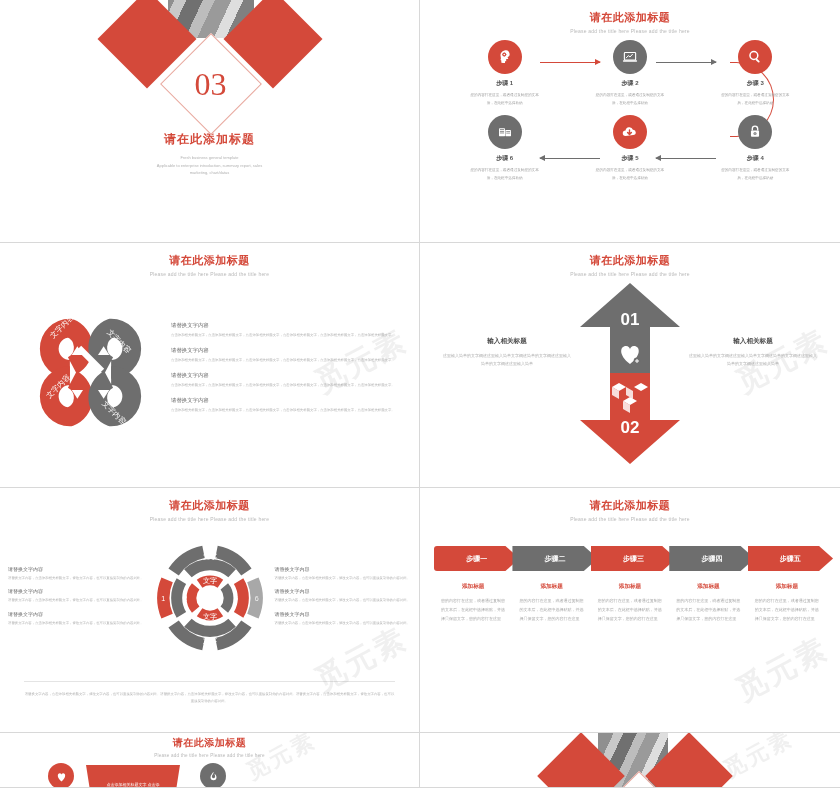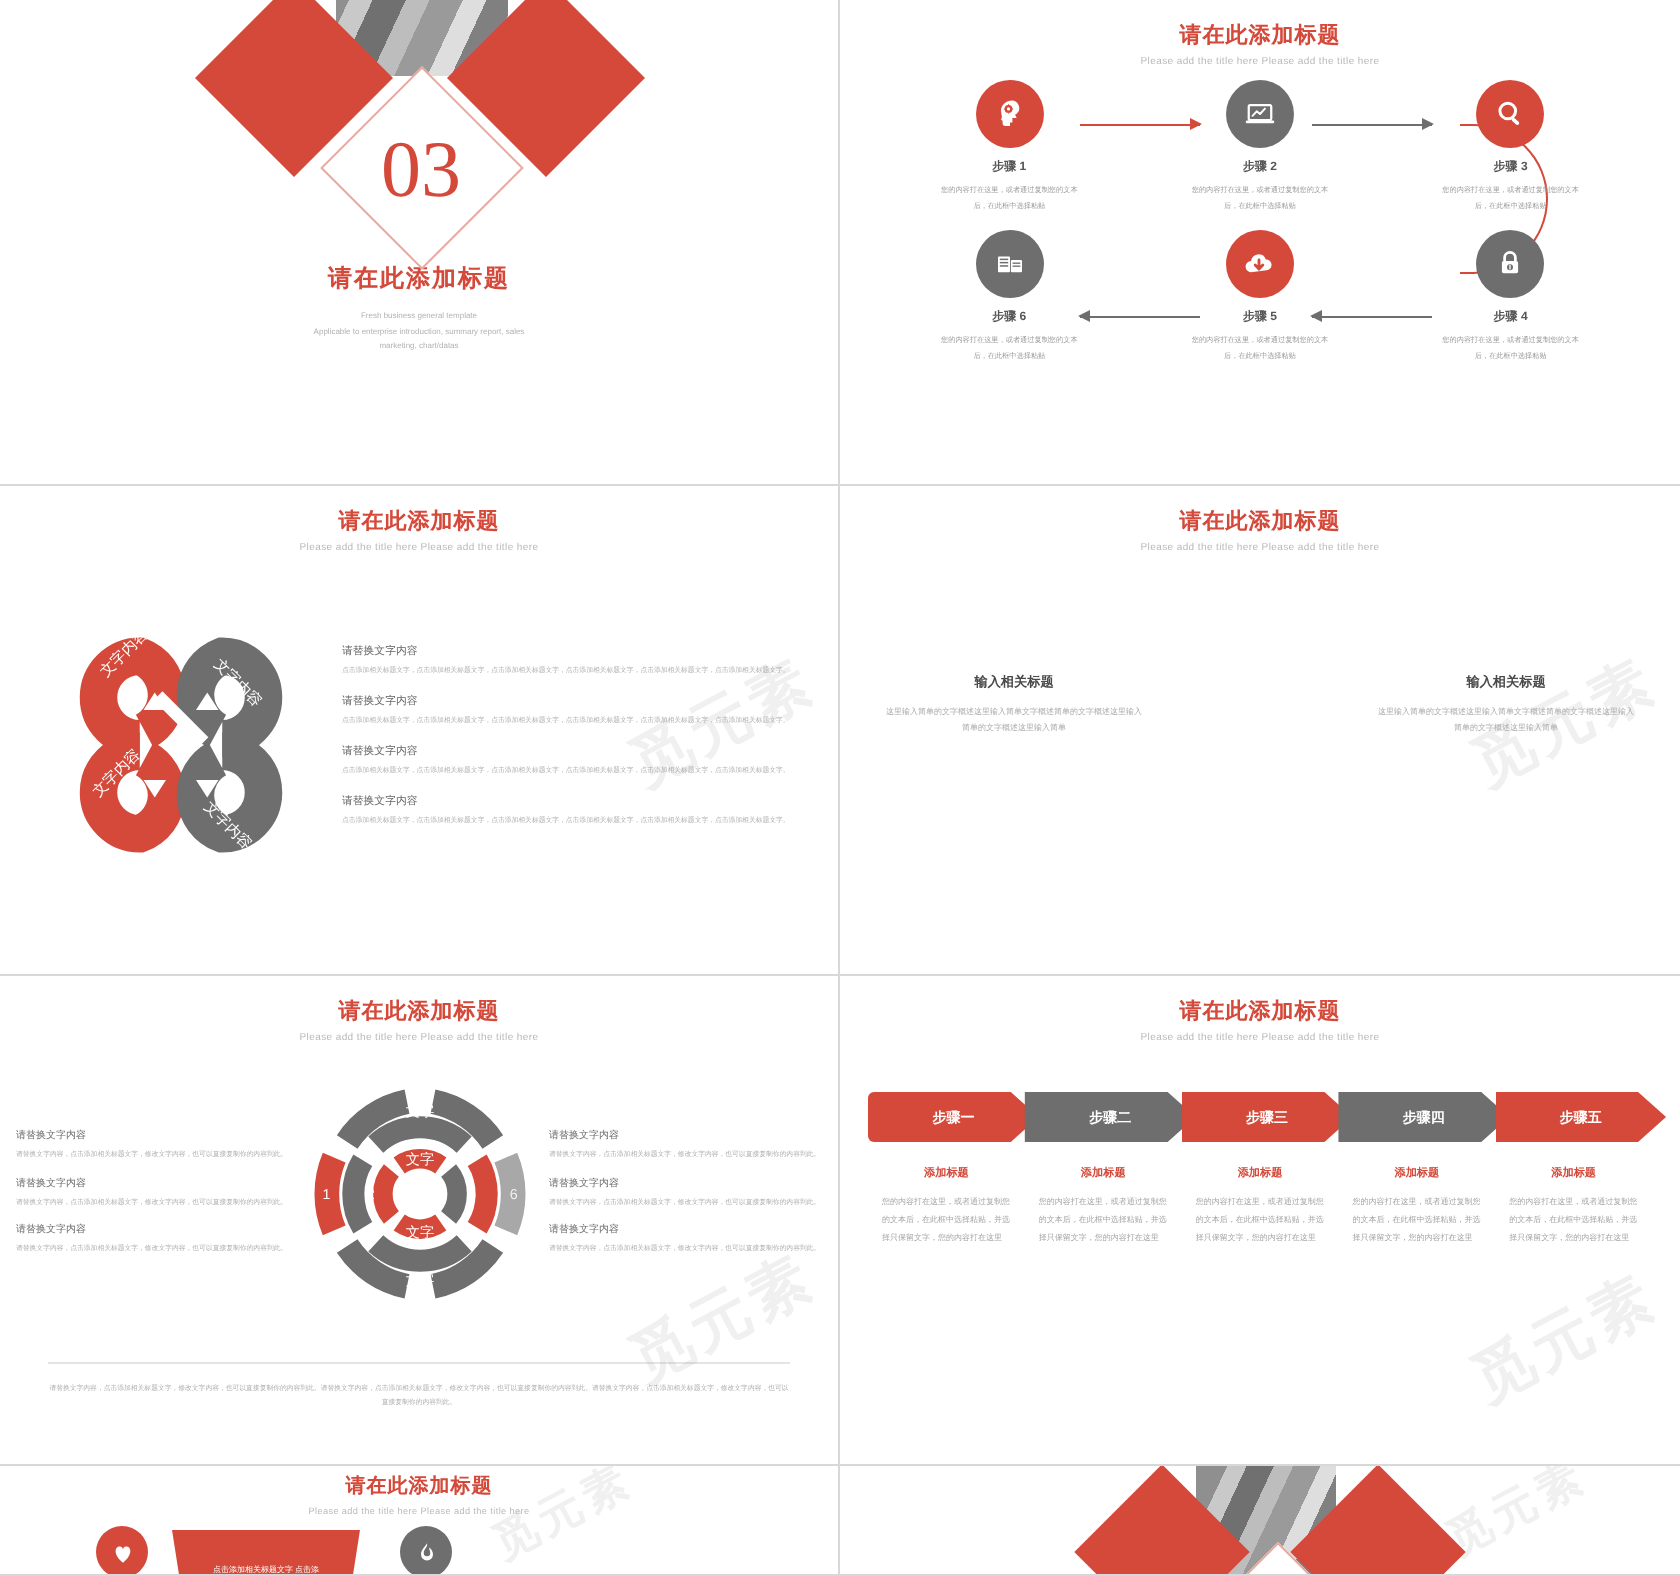--- a/index.html
+++ b/index.html
@@ -83,21 +83,21 @@
     width: 72px; height: 72px;
     background: #ffffff;
     border: 1px solid #e8a89e;
   }
   .cover-num {
     position: absolute;
     left: 85px; top: 58px;
     width: 72px; height: 72px;
     display: flex; align-items: center; justify-content: center;
     color: #d4493a;
-    font-size: 40px;
+    font-size: 32px;
     font-weight: 300;
     font-family: "Liberation Serif", serif;
   }
   .cover-cn {
     text-align: center;
     color: #d4493a;
     font-size: 12px;
     font-weight: bold;
     margin-top: 6px;
     letter-spacing: 1px;
@@ -412,20 +412,41 @@
   </div>
 
   <div class="vsep"></div>
 
   <div class="slide">
     <div class="sl-title">请在此添加标题</div>
     <div class="sl-sub">Please add the title here Please add the title here</div>
     <div class="wm">觅元素</div>
 
     <div class="darrow-wrap">
+      <div class="darrow">
+        <svg width="108" height="185" viewBox="0 0 108 185">
+          <path d="M54 2 L104 46 L74 46 L74 92 L34 92 L34 46 L4 46 Z" fill="#6e6e6e"></path>
+          <path d="M54 183 L104 139 L74 139 L74 92 L34 92 L34 139 L4 139 Z" fill="#d4493a"></path>
+          <text x="54" y="44" fill="#fff" font-size="17" font-weight="bold" text-anchor="middle" font-family="Liberation Sans, sans-serif">01</text>
+          <text x="54" y="152" fill="#fff" font-size="17" font-weight="bold" text-anchor="middle" font-family="Liberation Sans, sans-serif">02</text>
+          <g transform="translate(54,74)">
+            <path d="M0 9 C-12 0 -10 -9 -4 -9 C-1.5 -9 0 -7 0 -5.5 C0 -7 1.5 -9 4 -9 C10 -9 12 0 0 9 Z" fill="#fff"></path>
+            <circle cx="7" cy="6" r="3.4" fill="#6e6e6e"></circle>
+            <path d="M7 4v4M5 6h4" stroke="#fff" stroke-width="1"></path>
+          </g>
+          <g transform="translate(54,112)" fill="#fff">
+            <path d="M-11 -10 l-7 4 l7 4 l7 -4 Z"></path>
+            <path d="M11 -10 l-7 4 l7 4 l7 -4 Z"></path>
+            <path d="M0 4 l-7 4 l7 4 l7 -4 Z"></path>
+            <path d="M-18 -6 v8 l7 4 v-8 Z" opacity=".82"></path>
+            <path d="M-4 -6 v8 l7 4 v-8 Z" opacity=".82"></path>
+            <path d="M-7 8 v8 l7 4 v-8 Z" opacity=".82"></path>
+          </g>
+        </svg>
+      </div>
 
       <div class="dtxt l">
         <h4>输入相关标题</h4>
         <p>这里输入简单的文字概述这里输入简单文字概述简单的文字概述这里输入简单的文字概述这里输入简单</p>
       </div>
       <div class="dtxt r">
         <h4>输入相关标题</h4>
         <p>这里输入简单的文字概述这里输入简单文字概述简单的文字概述这里输入简单的文字概述这里输入简单</p>
       </div>
     </div>

